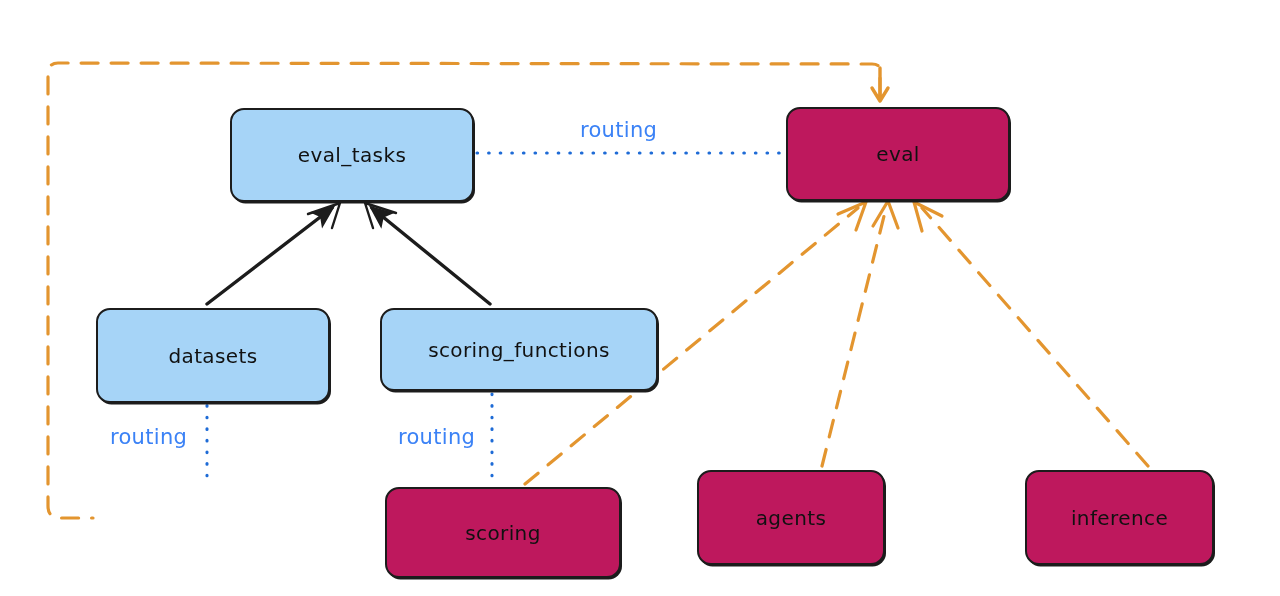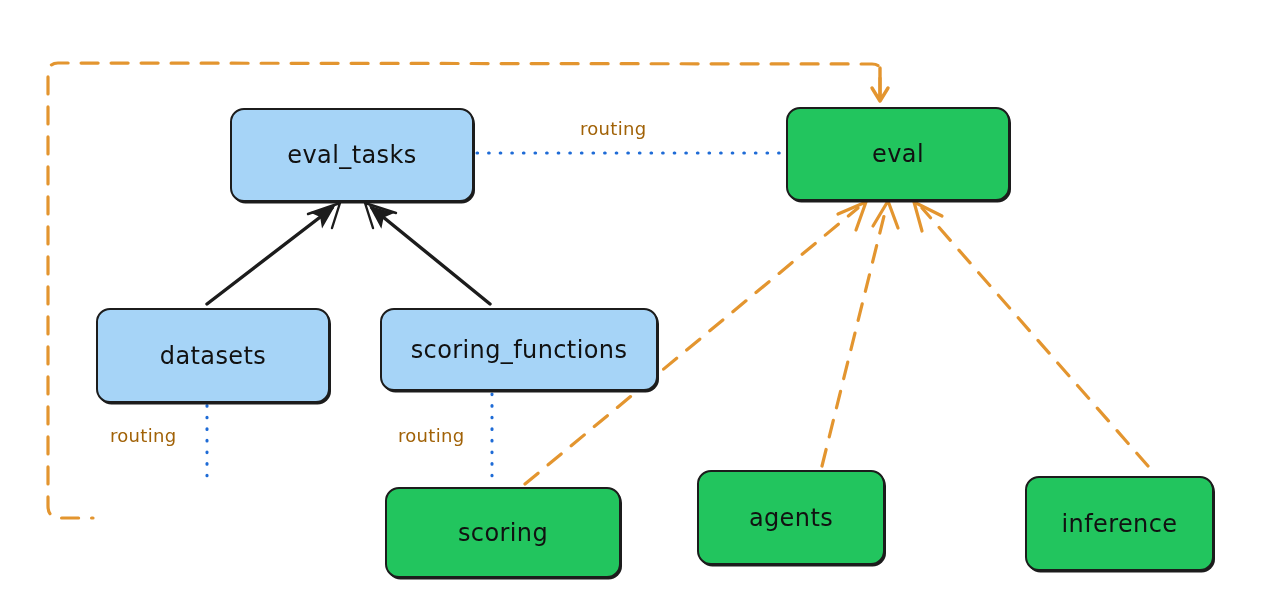--- a/index.html
+++ b/index.html
@@ -30,37 +30,37 @@
     border: 2.6px solid #1c1c1c;
     border-radius: 14px;
     display: flex;
     align-items: center;
     justify-content: center;
     z-index: 5;
     box-shadow: 1.5px 2px 0 -0.5px #1c1c1c;
   }
   .node .label {
     font-family: "DejaVu Sans", sans-serif;
-    font-size: 24px;
+    font-size: 20px;
     color: #111111;
     letter-spacing: 0.4px;
     white-space: nowrap;
     text-align: center;
   }
   .node.blue {
     background: #a6d4f7;
   }
   .node.green {
-    background: #22c55e;
+    background: #be185d;
   }
   .edge-label {
     position: absolute;
     font-family: "DejaVu Sans", sans-serif;
-    font-size: 18px;
-    color: #a16207;
+    font-size: 21px;
+    color: #3b82f6;
     white-space: nowrap;
     z-index: 6;
     letter-spacing: 0.3px;
   }
 </style>
 </head>
 <body>
 
 <div id="canvas">
 
@@ -135,21 +135,21 @@
 
 
   <div class="node green" style="left:385px; top:487px; width:236px; height:91px;">
     <span class="label">scoring</span>
   </div>
 
   <div class="node green" style="left:697px; top:470px; width:188px; height:95px;">
     <span class="label">agents</span>
   </div>
 
-  <div class="node green" style="left:1025px; top:470px; width:189px; height:95px;margin-top:6px;">
+  <div class="node green" style="left:1025px; top:470px; width:189px; height:95px;">
     <span class="label">inference</span>
   </div>
 
   <div class="edge-label" style="left:580px; top:118px;">routing</div>
   <div class="edge-label" style="left:110px; top:425px;">routing</div>
   <div class="edge-label" style="left:398px; top:425px;">routing</div>
 
 </div>
 
 </body></html>

